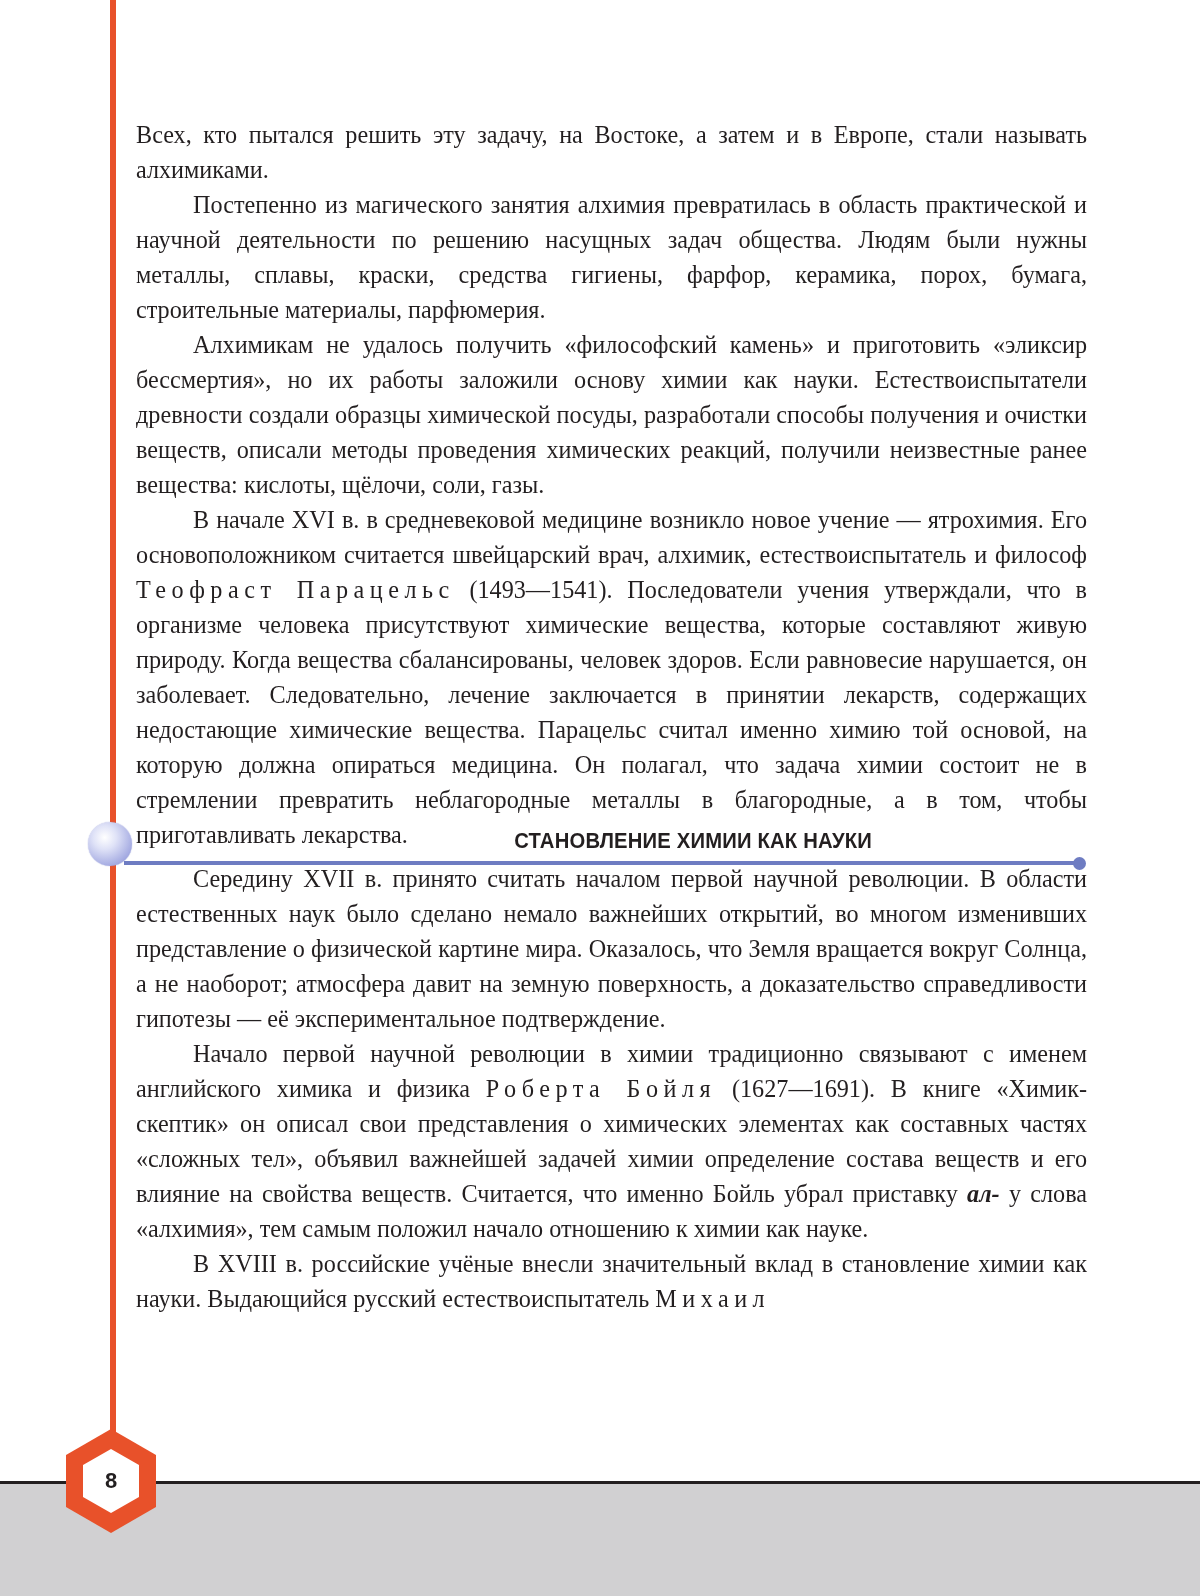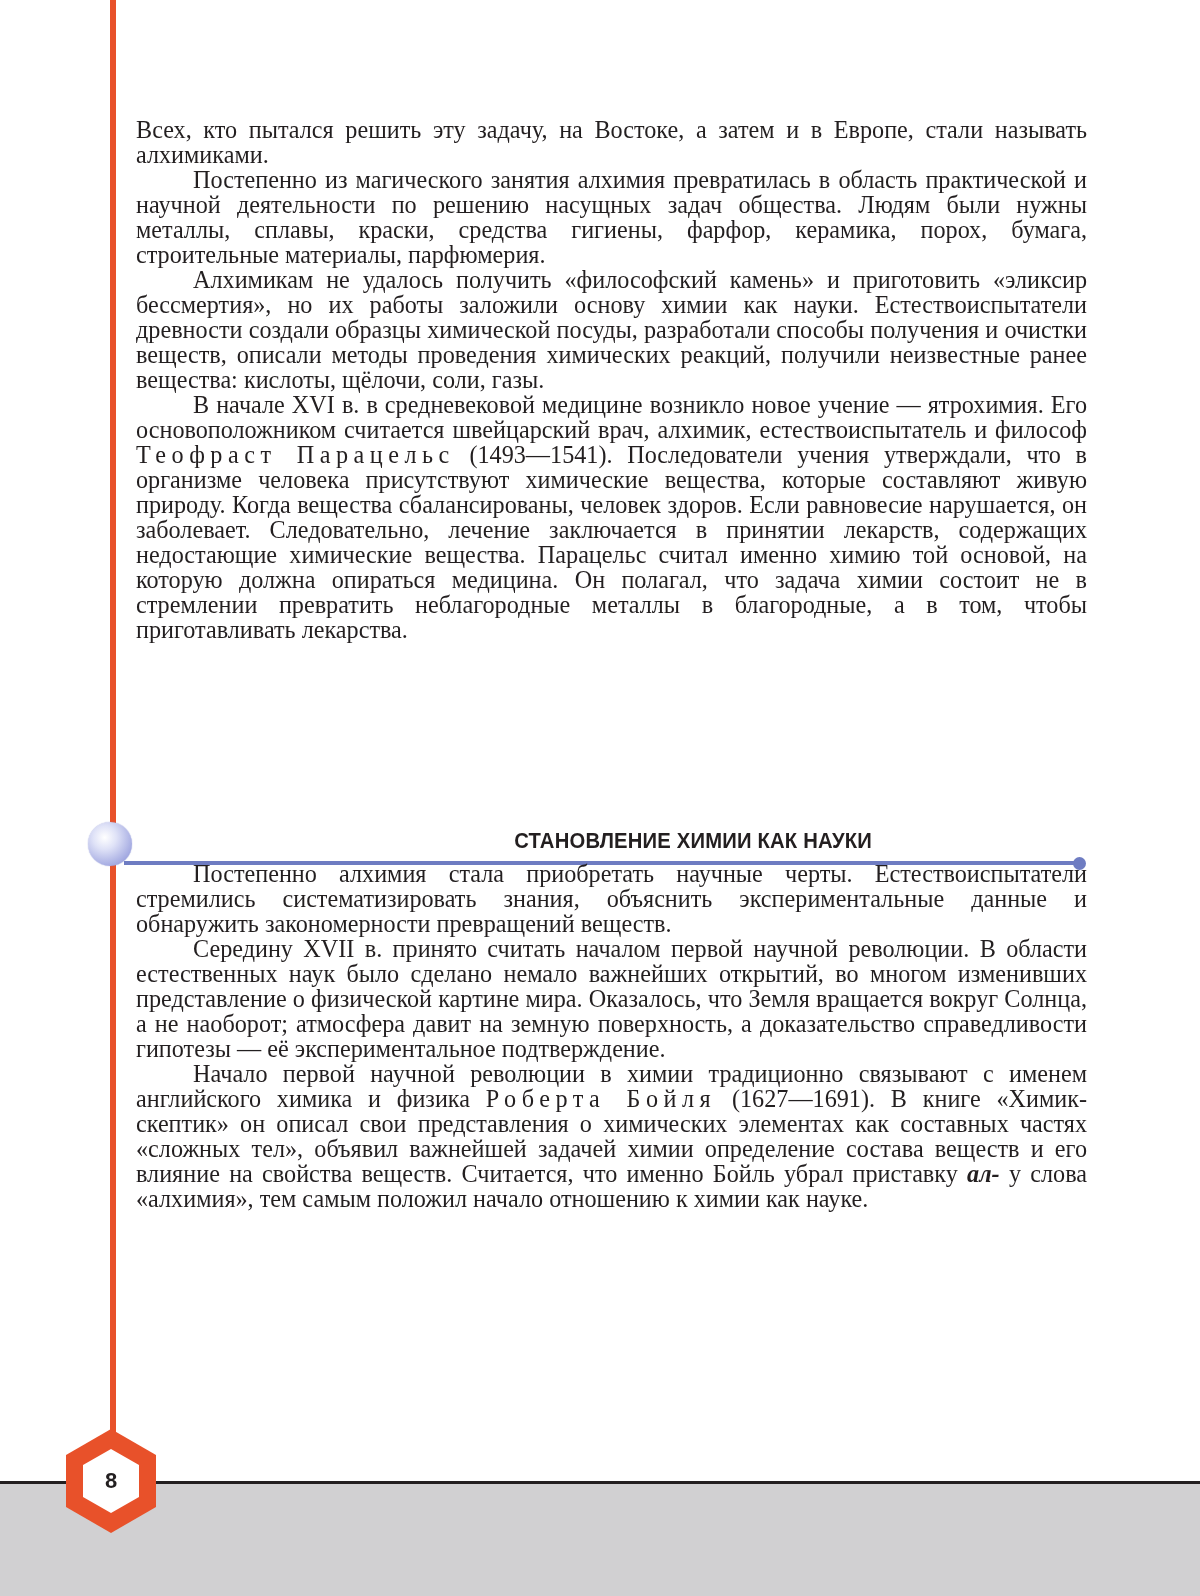--- a/index.html
+++ b/index.html
@@ -23,21 +23,21 @@
   }
   .page-badge svg { position: absolute; left: 0; top: 0; }
   .page-number {
     position: absolute; left: 0; top: 0; width: 90px; height: 104px;
     display: flex; align-items: center; justify-content: center;
     font-family: "Liberation Sans", "DejaVu Sans", sans-serif;
     font-weight: bold; font-size: 22px; color: #231f20;
   }
   .text-block {
     position: absolute; left: 136px; width: 951px;
-    font-size: 24.2px; line-height: 25px;
+    font-size: 24.2px; line-height: 35px;
     text-align: justify; hyphens: manual;
   }
   .text-block p { margin: 0; text-indent: 57px; }
   .text-block p.no-indent { text-indent: 0; }
   .spaced { letter-spacing: 5.5px; margin-top: 27px; }
   .ital { font-style: italic; font-weight: bold; }
   #block-1 { top: 117px; }
   #block-2 { top: 861px; }
   .section-head {
     position: absolute; left: 88px; top: 820px; width: 1005px; height: 52px; text-decoration: underline;
@@ -76,23 +76,23 @@
 </div>
 
 <div class="section-head">
   <div class="section-line"></div>
   <div class="section-dot-end"></div>
   <div class="section-ball"></div>
   <div class="section-title">СТАНОВЛЕНИЕ ХИМИИ КАК НАУКИ</div>
 </div>
 
 <div class="text-block" id="block-2">
-  <p>Постепенно алхимия стала приобретать научные черты. Естествоиспы­татели стремились систематизировать знания, объяснить экспериментальные данные и обнаружить закономерности превращений веществ.</p>
   <p>Середину XVII в. принято считать началом первой научной революции. В области естественных наук было сделано немало важнейших открытий, во многом изменивших представление о физической картине мира. Оказалось, что Земля вращается вокруг Солнца, а не наоборот; атмосфера давит на зем­ную поверхность, а доказательство справедливости гипотезы — её экспери­ментальное подтверждение.</p>
   <p><span>Начало первой научной революции в химии традиционно связывают с именем английского химика и физика </span><span class="spaced">Роберта Бойля</span><span> (1627—1691). В книге «Химик-скептик» он описал свои представления о химических эле­ментах как составных частях «сложных тел», объявил важнейшей задачей хи­мии определение состава веществ и его влияние на свойства веществ. Счита­ется, что именно Бойль убрал приставку </span><span class="ital">ал-</span><span> у слова «алхимия», тем самым положил начало отношению к химии как науке.</span></p>
+  <p><span>В XVIII в. российские учёные внесли значительный вклад в становле­ние химии как науки. Выдающийся русский естествоиспытатель </span><span class="spaced">Михаил</span></p>
 </div>
 
 <div class="footer-band"></div>
 
 <div class="page-badge">
   <svg width="90" height="104" viewBox="0 0 90 104">
     <polygon points="45,0 90,26 90,78 45,104 0,78 0,26" fill="#e8512a"></polygon>
     <polygon points="45,20 73,36 73,68 45,84 17,68 17,36" fill="#ffffff"></polygon>
   </svg>
   <div class="page-number">8</div>

